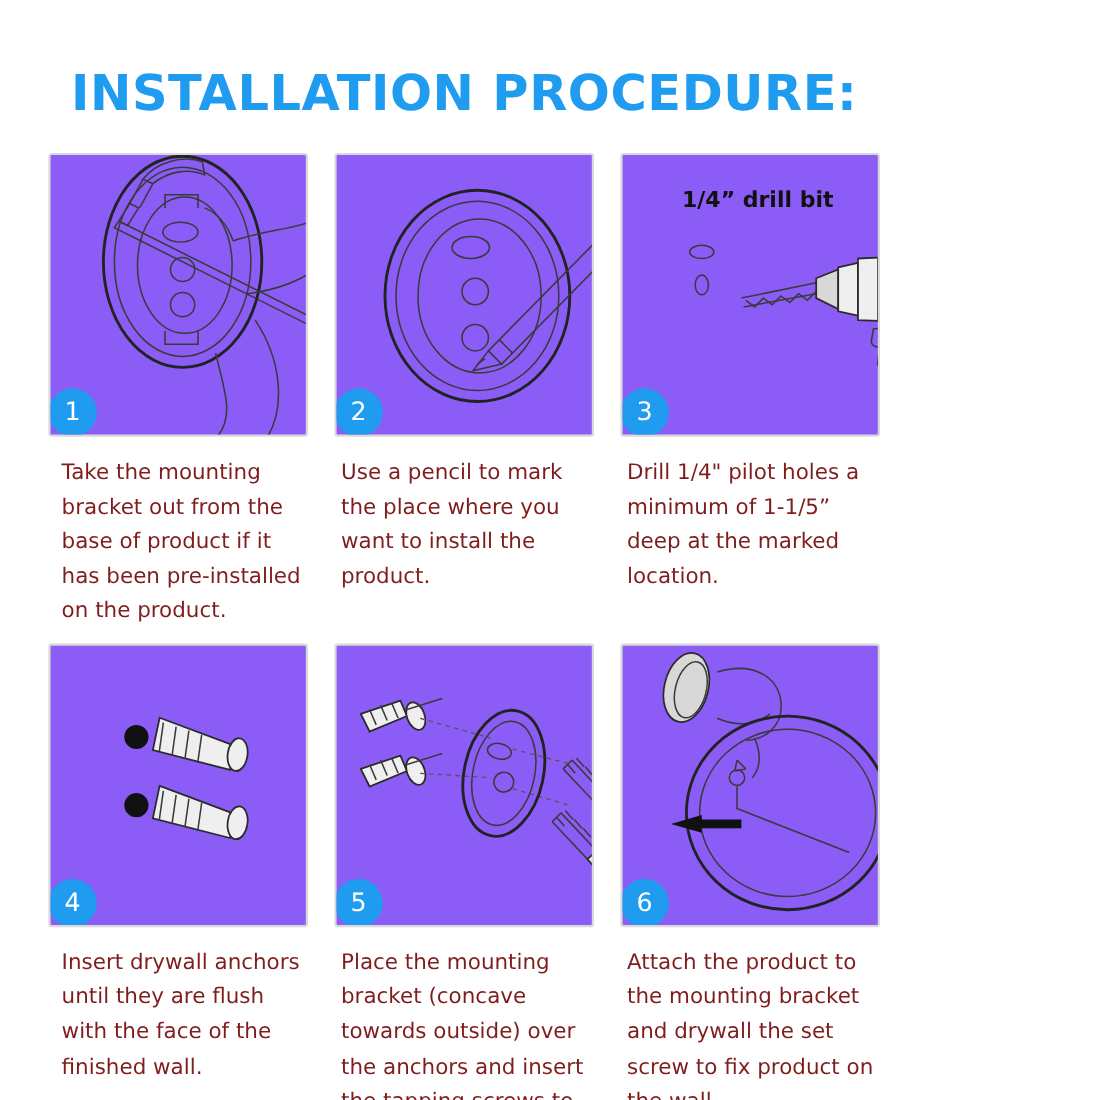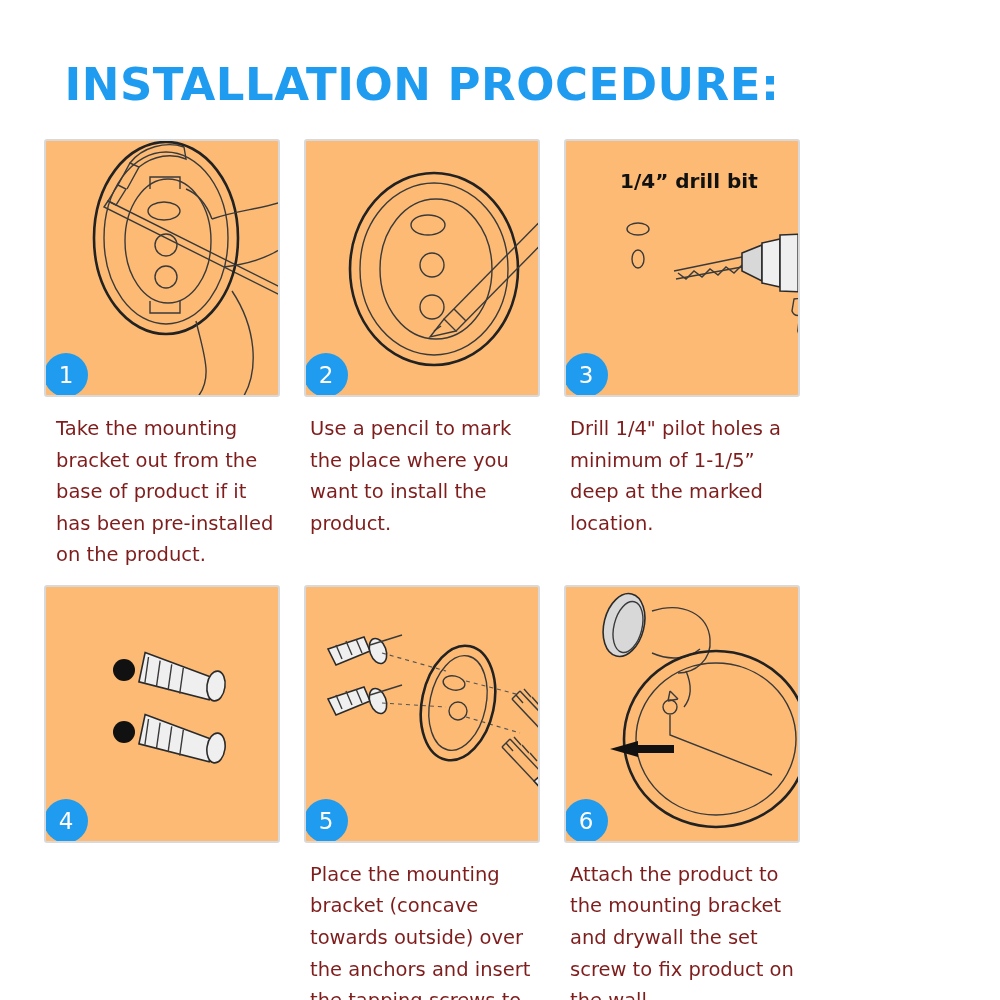--- a/index.html
+++ b/index.html
@@ -40,21 +40,21 @@
   }
   .cell {
     display: flex;
     flex-direction: column;
   }
   .panel {
     position: relative;
     border: 2px solid #d9d9d9;
     border-radius: 3px;
     height: 258px;
-    background: #fdba74;
+    background: #8b5cf6;
     box-sizing: border-box;
     overflow: hidden;
   }
   .panel svg {
     position: absolute;
     left: 0;
     top: 0;
   }
   .badge {
     position: absolute;
@@ -205,20 +205,21 @@
           <path class="stroke-thin" d="M100 74 L100 100 M112 76 L112 102 M124 78 L124 104 M136 80 L136 106" transform="rotate(8 130 90)"></path>
           <ellipse class="lgry" cx="170" cy="99" rx="9" ry="15" transform="rotate(8 170 99)"></ellipse>
 
           <circle class="blk" cx="78" cy="145" r="11"></circle>
           <path class="lgry" d="M96 132 L168 148 L166 170 L94 162 Z" transform="rotate(8 130 152)"></path>
           <path class="stroke-thin" d="M100 136 L100 162 M112 138 L112 164 M124 140 L124 166 M136 142 L136 168" transform="rotate(8 130 152)"></path>
           <ellipse class="lgry" cx="170" cy="161" rx="9" ry="15" transform="rotate(8 170 161)"></ellipse>
         </svg>
         <div class="badge">4</div>
       </div>
+      <div class="caption">Insert drywall anchors until they are flush with the face of the finished wall.</div>
     </div>
 
     <div class="cell">
       <div class="panel">
         <svg width="290" height="258" viewBox="0 0 290 258">
 
           <path class="lgry" d="M22 62 L58 50 L64 64 L30 78 Z"></path>
           <path class="stroke-thin" d="M30 58 L36 72 M40 54 L46 68 M50 52 L56 66"></path>
           <ellipse class="lgry" cx="72" cy="64" rx="8" ry="13" transform="rotate(-20 72 64)"></ellipse>
           <path class="stroke-thin" d="M64 58 L96 48"></path>

